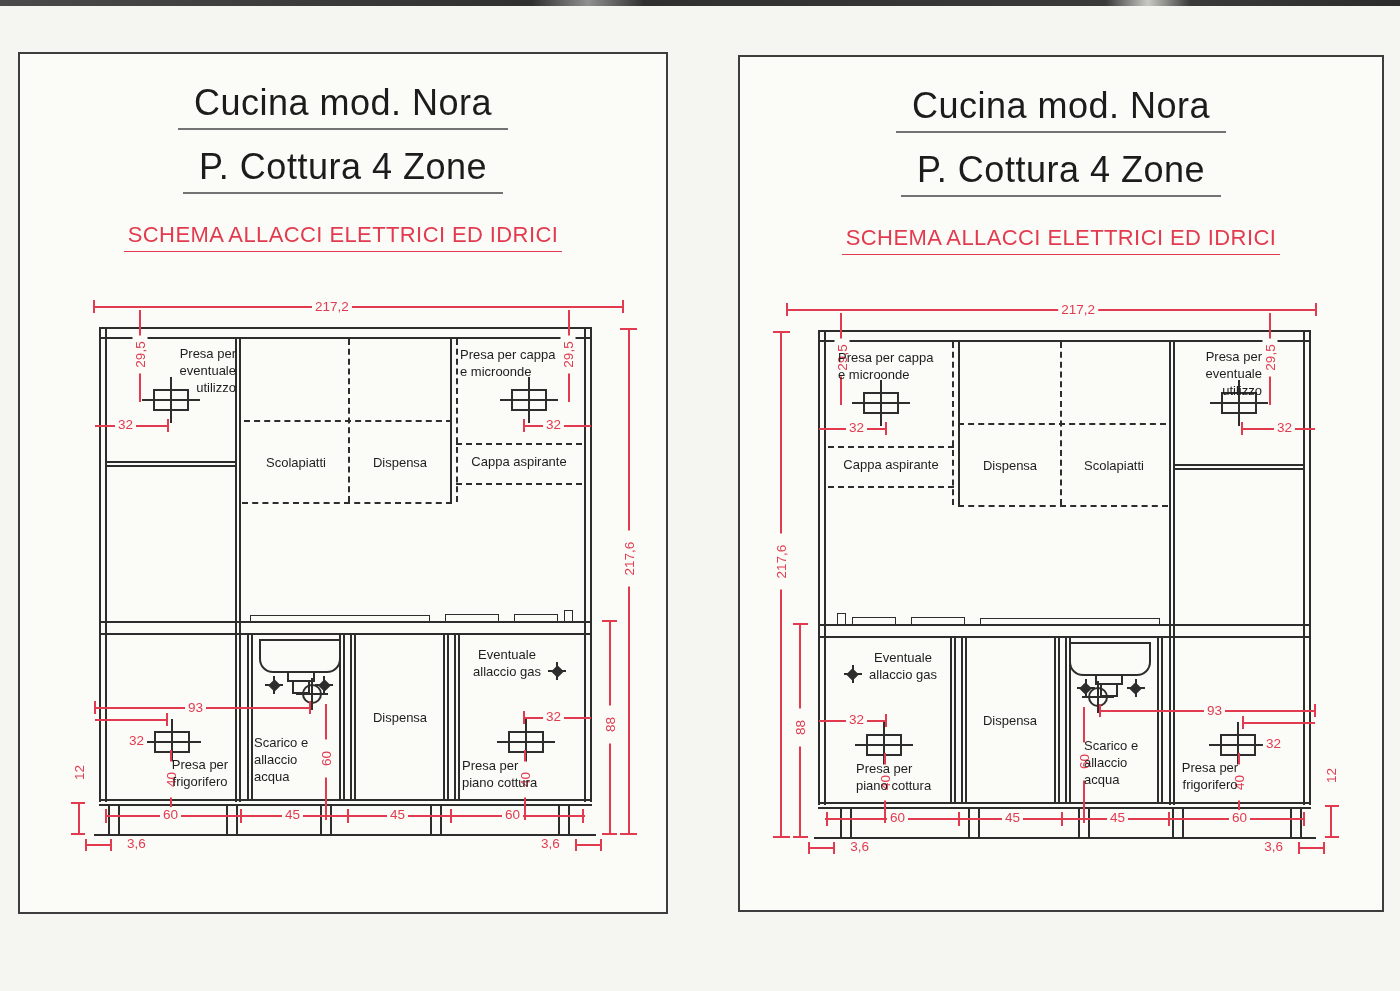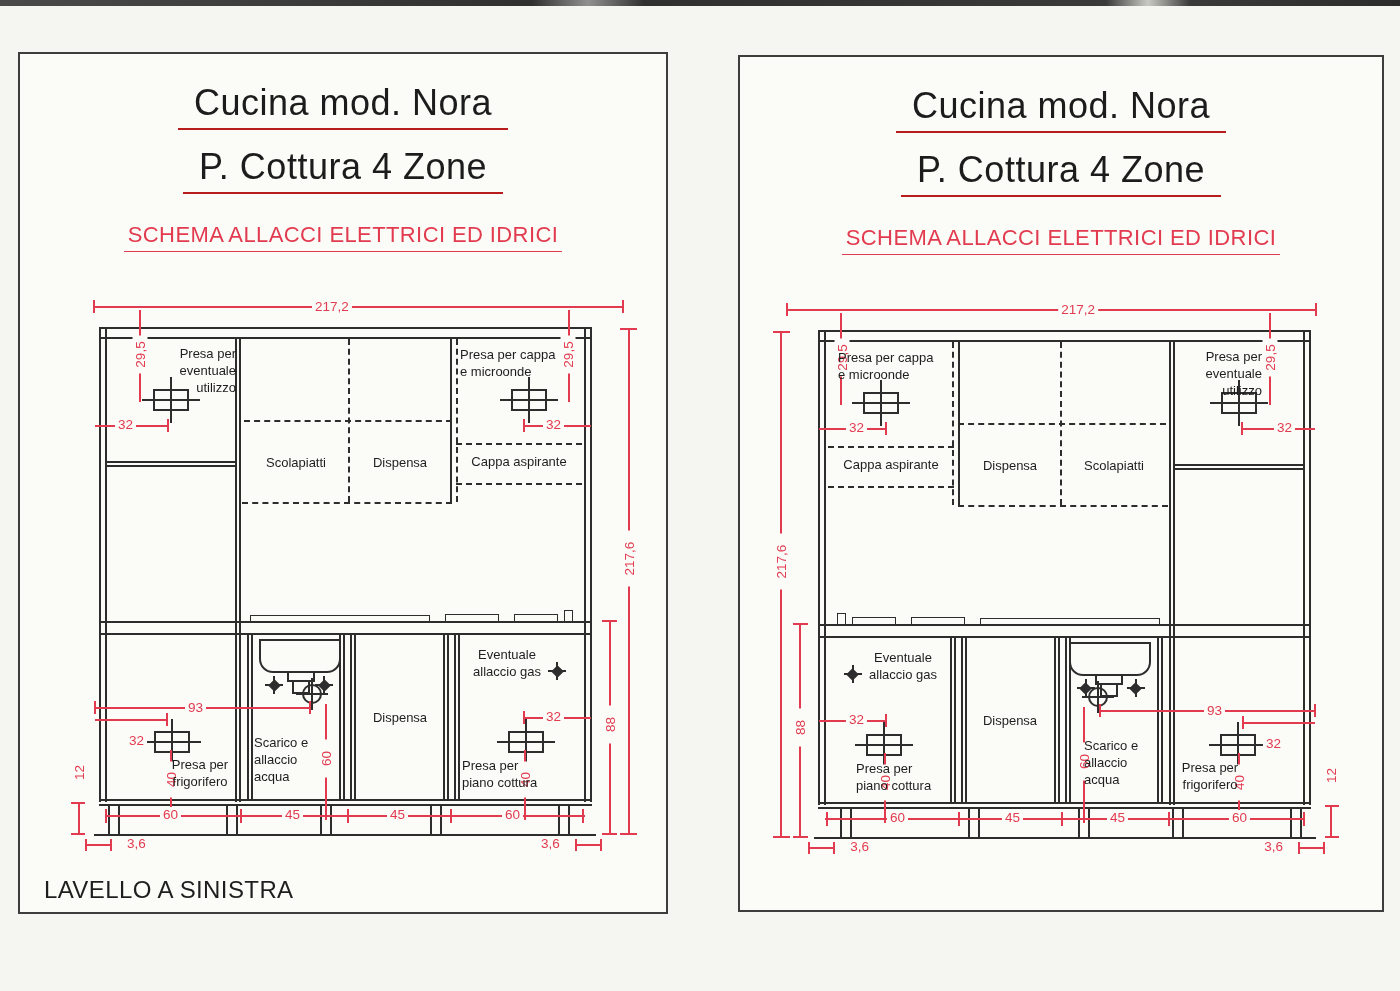--- a/index.html
+++ b/index.html
@@ -6,21 +6,21 @@
   *{box-sizing:border-box; margin:0; padding:0;}
   html,body{width:1400px;height:991px;}
   body{background:#f5f5f2; font-family:"Liberation Sans", sans-serif; position:relative; overflow:hidden;}
   #scan-strip{position:absolute;left:0;top:0;width:1400px;height:6px;
     background:linear-gradient(90deg,#4a4a4a 0%,#303030 38%,#909090 42%,#303030 46%,#3a3a3a 79%,#c9c9c4 82%,#3a3a3a 85%,#2c2c2c 100%);}
   .panel{position:absolute;border:2px solid #3d3d3d;background:var(--paper);}
   .pos-left{left:18px;top:52px;width:650px;height:862px;}
   .pos-right{left:738px;top:55px;width:646px;height:857px;}
   .t1,.t2{position:absolute;left:0;right:0;text-align:center;color:#1c1c1c;font-size:36px;letter-spacing:.5px;}
   .t1{top:28px;} .t2{top:92px;}
-  .t1 span,.t2 span{display:inline-block;border-bottom:2px solid #b91c1c;padding:0 16px 4px;}
+  .t1 span,.t2 span{display:inline-block;border-bottom:2px solid #737373;padding:0 16px 4px;}
   .sub{position:absolute;left:0;right:0;top:168px;text-align:center;font-size:22px;color:var(--red);letter-spacing:.4px;}
   .sub span{display:inline-block;border-bottom:1.5px solid var(--red);padding:0 4px 3px;}
   .caption{position:absolute;bottom:8px;left:24px;font-size:24px;color:#1e1e1e;letter-spacing:.4px;}
   .cap-right{left:auto;right:24px;}
   .draw{position:absolute;left:0;top:0;width:650px;height:860px;transform-origin:center;}
   .mirrored{transform:scaleX(-1);}
   
   .bl{position:absolute;background:var(--ink);}
   .rl{position:absolute;background:var(--red);}
   .box{position:absolute;border:2px solid var(--ink);background:transparent;}
@@ -244,21 +244,20 @@
     <div class="lbl" style="left:234px;top:680px;width:72px;">Scarico e
 allaccio
 acqua</div>
     <div class="lbl al-c" style="left:138px;top:702px;width:84px;">Presa per
 frigorifero</div>
     <div class="lbl" style="left:442px;top:703px;width:92px;">Presa per
 piano cottura</div>
     <div class="lbl al-c" style="left:330px;top:655px;width:100px;">Dispensa</div>
   </div>
 
-  <div class="caption">LAVELLO A SINISTRA</div>
 </div>
     <div class="panel pos-right">
   <div class="t1"><span>Cucina mod. Nora</span></div>
   <div class="t2"><span>P. Cottura 4 Zone</span></div>
   <div class="sub"><span>SCHEMA ALLACCI ELETTRICI ED IDRICI</span></div>
 
   <div class="draw mirrored">
 
     <div class="box" style="left:79px;top:273px;width:493px;height:12px;"></div>
     <div class="dbv" style="left:79px;top:273px;width:8px;height:475px;"></div>

